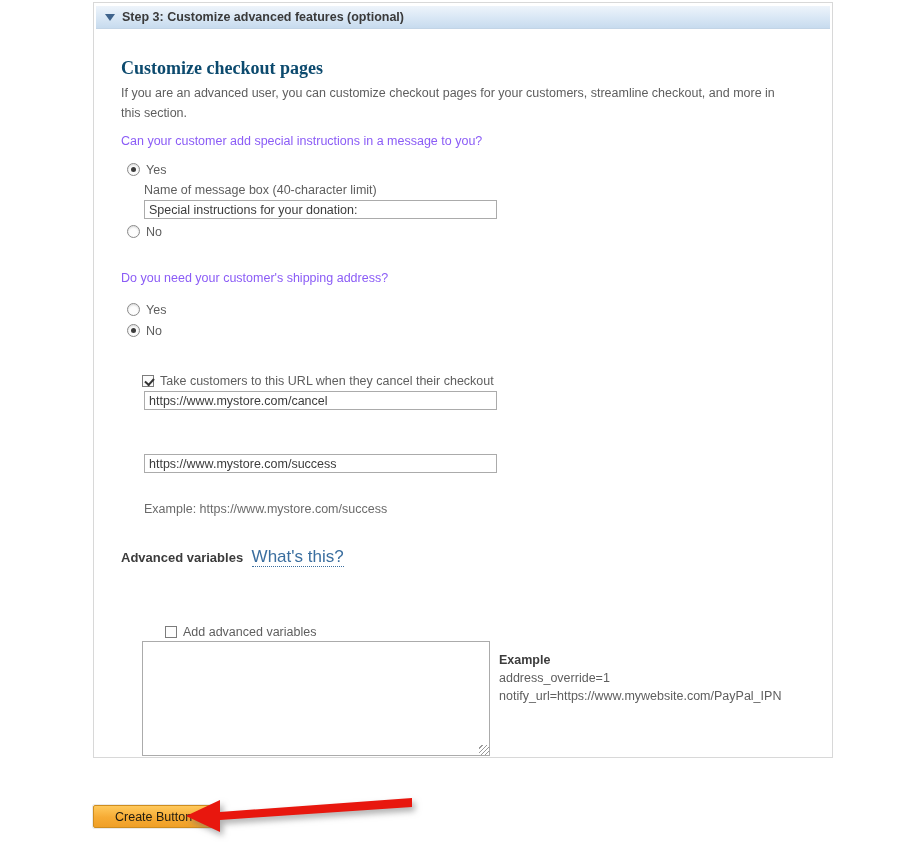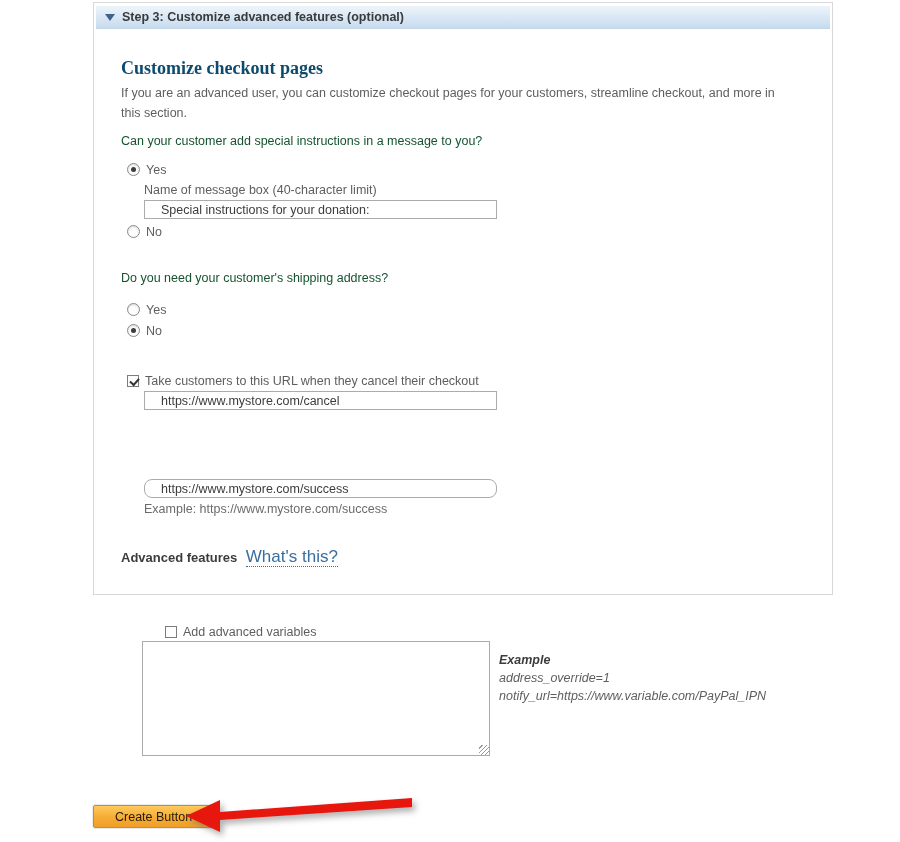--- a/index.html
+++ b/index.html
@@ -1,68 +1,68 @@
 <!DOCTYPE html>
 <html><head>
 <meta charset="utf-8">
 <style>
   * { margin:0; padding:0; box-sizing:border-box; }
   html,body { width:900px; height:842px; background:#ffffff;
     font-family:"Liberation Sans", sans-serif; color:#5e5e5e; font-size:12.5px; }
   body { position:relative; overflow:hidden; }
 
-  .panel { position:absolute; left:93px; top:2px; width:740px; height:593px;
+  .panel { position:absolute; left:93px; top:2px; width:740px; height:756px;
     background:#fff; border:1px solid #d8d8d8; }
 
   .panel-header { position:absolute; left:2px; top:3px; right:2px; height:23px;
     background:linear-gradient(180deg,#eef4fb 0%,#dce9f6 45%,#c7dbee 100%);
     border-bottom:1px solid #c2d4e6;
     display:flex; align-items:center; padding-left:9px; gap:7px; cursor:pointer; }
   .tri-down { width:0; height:0; border-left:5px solid transparent;
     border-right:5px solid transparent; border-top:7px solid #3f638c; }
   .panel-header-title { font-weight:bold; font-size:12.5px; color:#3a3a3a; }
 
   .abs { position:absolute; }
   h3.sec { font-size:18px; font-weight:bold; color:#0c4a6e;font-family:Liberation Serif, serif; }
   .intro { width:663px; line-height:20px; }
-  .question { color:#14532d; }
+  .question { color:#8b5cf6; }
 
   .control-row { display:flex; align-items:center; gap:6px; height:15px; }
 
   .radio { width:13px; height:13px; border:1px solid #8a8a8a; border-radius:50%;
     background:#fdfdfd; position:relative; flex:0 0 auto; cursor:pointer;
     box-shadow:inset 0 1px 2px rgba(0,0,0,.15); }
   .radio.checked::after { content:""; position:absolute; left:3px; top:3px;
     width:5px; height:5px; border-radius:50%; background:#3d3d3d; }
 
   .checkbox { width:12px; height:12px; border:1px solid #7c7c7c; background:#fdfdfd;
     position:relative; flex:0 0 auto; cursor:pointer; }
   .checkbox.checked { background:#fbfbfb; }
   .checkbox.checked::after { content:""; position:absolute; left:2px; top:2px;
     width:7px; height:4px; border-left:2px solid #343434; border-bottom:2px solid #343434;
     transform:rotate(-48deg); }
 
   .text-input { width:353px; height:19px; border:1px solid #ababab; background:#fff;
     font-family:"Liberation Sans", sans-serif; font-size:12.5px; color:#3c3c3c;
-    padding:1px 16px; }
+    padding:1px 4px; }
   .example-note { color:#6b6b6b; }
 
   a.link { color:#3a6e9f; text-decoration:underline; cursor:pointer; }
   a.link-dotted { color:#3a6e9f; text-decoration:none;
     border-bottom:1px dotted #3a6e9f; cursor:pointer; }
 
   .adv-heading { font-size:13px; font-weight:bold; color:#3c3c3c; display:inline; }
 
   textarea.adv-textarea { width:348px; height:115px; border:1px solid #ababab;
     background:#fff; resize:none; font-family:"Liberation Sans", sans-serif;
     font-size:12.5px; color:#3c3c3c; padding:3px; }
   .resize-handle { width:10px; height:10px; cursor:nwse-resize;
     background:repeating-linear-gradient(135deg, transparent 0 2px, #9a9a9a 2px 3px); }
 
-  .example-block { line-height:18px; color:#5e5e5e;font-style:italic; }
+  .example-block { line-height:18px; color:#5e5e5e; }
   .example-block b { color:#3c3c3c; font-size:12.5px; }
 
   .create-btn { position:absolute; left:93px; top:805px; height:23px; padding:0 21px;
     background:linear-gradient(180deg,#ffc95c 0%,#f6ab34 55%,#ef9f27 100%);
     border:1px solid #cf8d1f; border-radius:2px; color:#201c10; font-size:12.5px;
     font-family:"Liberation Sans", sans-serif; cursor:pointer;
     box-shadow:0 0 0 1px #eaeaea; }
 
   .arrow-wrap { position:absolute; left:183px; top:793px; width:232px; height:44px; }
   .arrow-wrap svg { filter:drop-shadow(3px 4px 3px rgba(110,110,110,.55)); }
@@ -102,51 +102,51 @@
   <div class="control-row abs" style="left:33px; top:299px;">
     <span class="radio"></span>
     <span>Yes</span>
   </div>
 
   <div class="control-row abs" style="left:33px; top:320px;">
     <span class="radio checked"></span>
     <span>No</span>
   </div>
 
-  <div class="control-row abs" style="left:33px; top:370px;">
+  <div class="control-row abs" style="left:48px; top:370px;">
     <span class="checkbox checked"></span>
     <span>Take customers to this URL when they cancel their checkout</span>
   </div>
 
   <input type="text" class="text-input abs" style="left: 50px; top: 388px;" value="https://www.mystore.com/cancel">
 
 
 
-  <input type="text" class="text-input abs" style="left: 50px; top: 476px; border-radius: 8px;" value="https://www.mystore.com/success">
+  <input type="text" class="text-input abs" style="left: 50px; top: 451px;" value="https://www.mystore.com/success">
 
   <div class="example-note abs" style="left:50px; top:499px;">Example: https://www.mystore.com/success</div>
 
   <div class="abs" style="left:27px; top:544px;">
-    <span class="adv-heading">Advanced features</span>
+    <span class="adv-heading">Advanced variables</span>
     <a class="link-dotted" style="font-size:17px; margin-left:5px;margin-top:31px;">What's this?</a>
   </div>
 
 
   <div class="control-row abs" style="left:33px; top:621px;margin-left:38px;">
     <span class="checkbox"></span>
     <span>Add advanced variables</span>
   </div>
 
   <textarea class="adv-textarea abs" style="left: 48px; top: 638px;"></textarea>
   <div class="resize-handle abs" style="left:385px; top:742px;"></div>
 
   <div class="example-block abs" style="left:405px; top:648px;">
     <b>Example</b><br>
     <span>address_override=1</span><br>
-    <span>notify_url=https://www.variable.com/PayPal_IPN</span>
+    <span>notify_url=https://www.mywebsite.com/PayPal_IPN</span>
   </div>
 
 </div>
 
 <button class="create-btn">Create Button</button>
 
 <div class="arrow-wrap">
   <svg width="232" height="44" viewBox="0 0 232 44" xmlns="http://www.w3.org/2000/svg">
     <polygon points="3,23 37,7 37,19 229,5 229,14 37,27 37,39" fill="#e8170e"></polygon>
   </svg>

